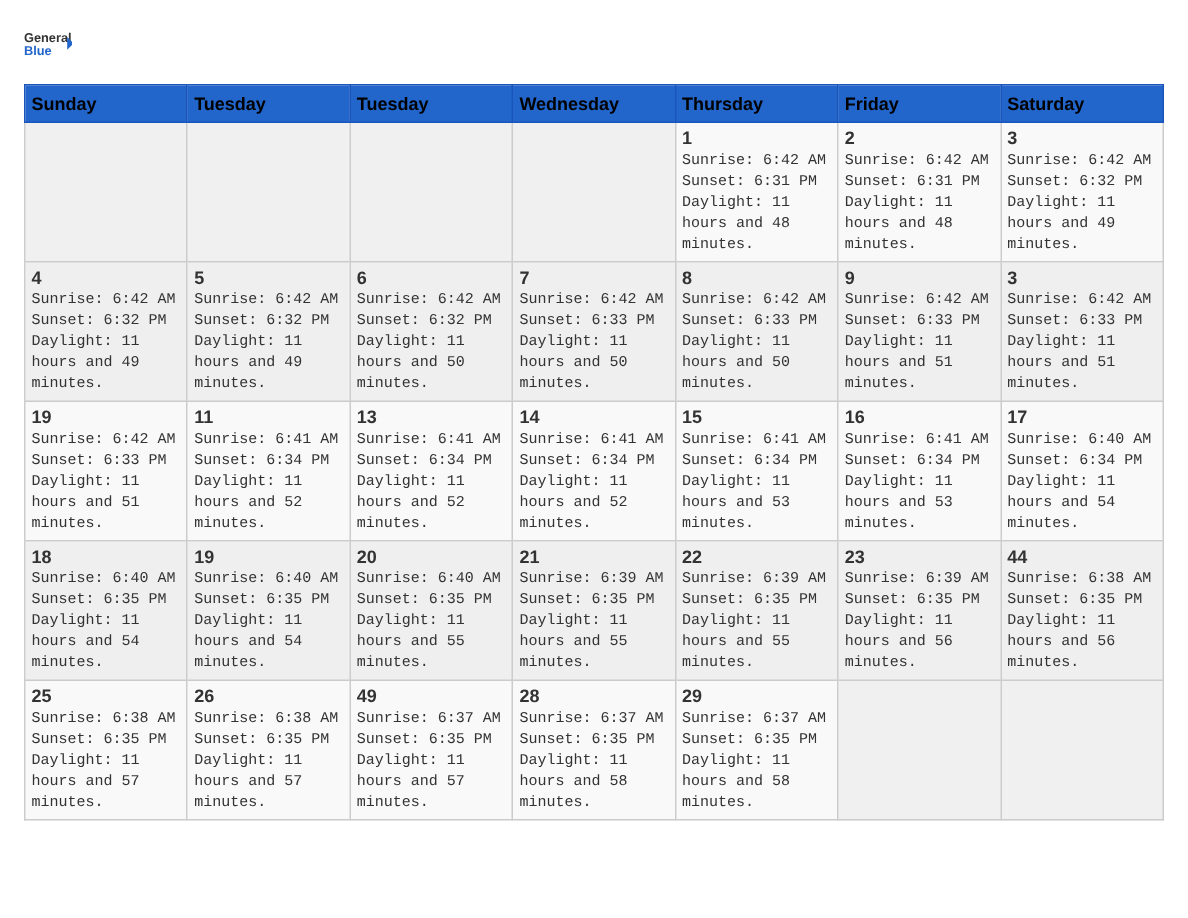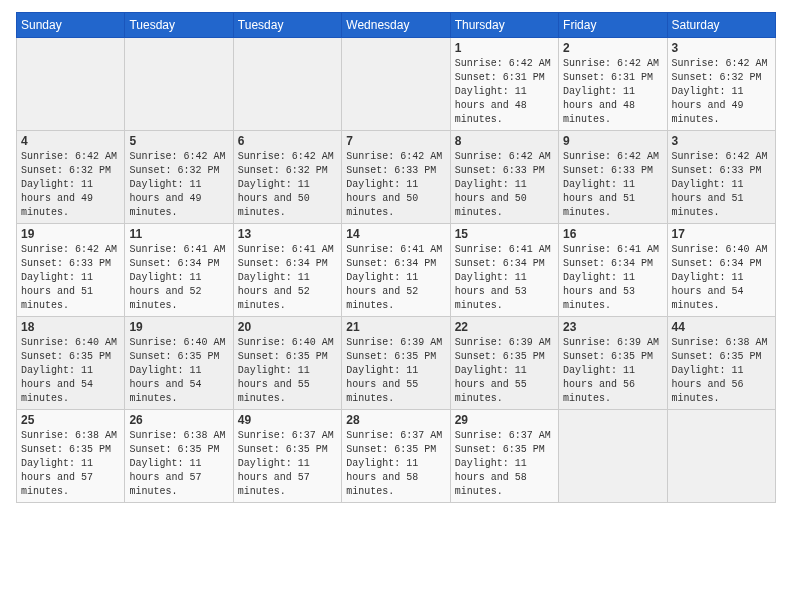--- a/index.html
+++ b/index.html
@@ -40,25 +40,25 @@
       font-size: 14px;
       color: #555;
     }
     .calendar {
       width: 100%;
       border-collapse: collapse;
       font-size: 11px;
     }
     .calendar thead th {
       background: #2266cc;
-      color: #ffffff;
+      color: #000000;
       padding: 5px 4px;
       text-align: left;
       font-size: 12px;
-      font-weight: normal;
+      font-weight: bold;
       border: 1px solid #1a55bb;
     }
     .calendar tbody td {
       vertical-align: top;
       border: 1px solid #ccc;
       padding: 3px 4px;
       width: calc(100% / 7);
       height: 80px;
       color: #333;
       background: #fff;
@@ -82,20 +82,33 @@
       font-family: Liberation Mono, monospace;
     }
     .empty-cell {
       background: #f0f0f0 !important;
     }
   </style>
 </head>
 <body>
 
 <div class="page">
+  <div class="header">
+    <div class="logo">
+    <svg width="32" height="36" viewBox="0 0 60 40">
+      <text x="0" y="16" font-size="16" font-weight="bold" font-family="Arial" fill="#333">General</text>
+      <text x="0" y="32" font-size="16" font-weight="bold" font-family="Arial" fill="#2266cc">Blue</text>
+      <polygon points="54,10 62,18 54,26" fill="#2266cc"></polygon>
+    </svg>
+  </div>
+    <div class="title-block">
+      <div class="main-title"></div>
+      <div class="subtitle"></div>
+    </div>
+  </div>
 
   <table class="calendar">
     <thead>
       <tr>
       <th>Sunday</th>
           <th>Tuesday</th>
           <th>Tuesday</th>
           <th>Wednesday</th>
           <th>Thursday</th>
           <th>Friday</th>

